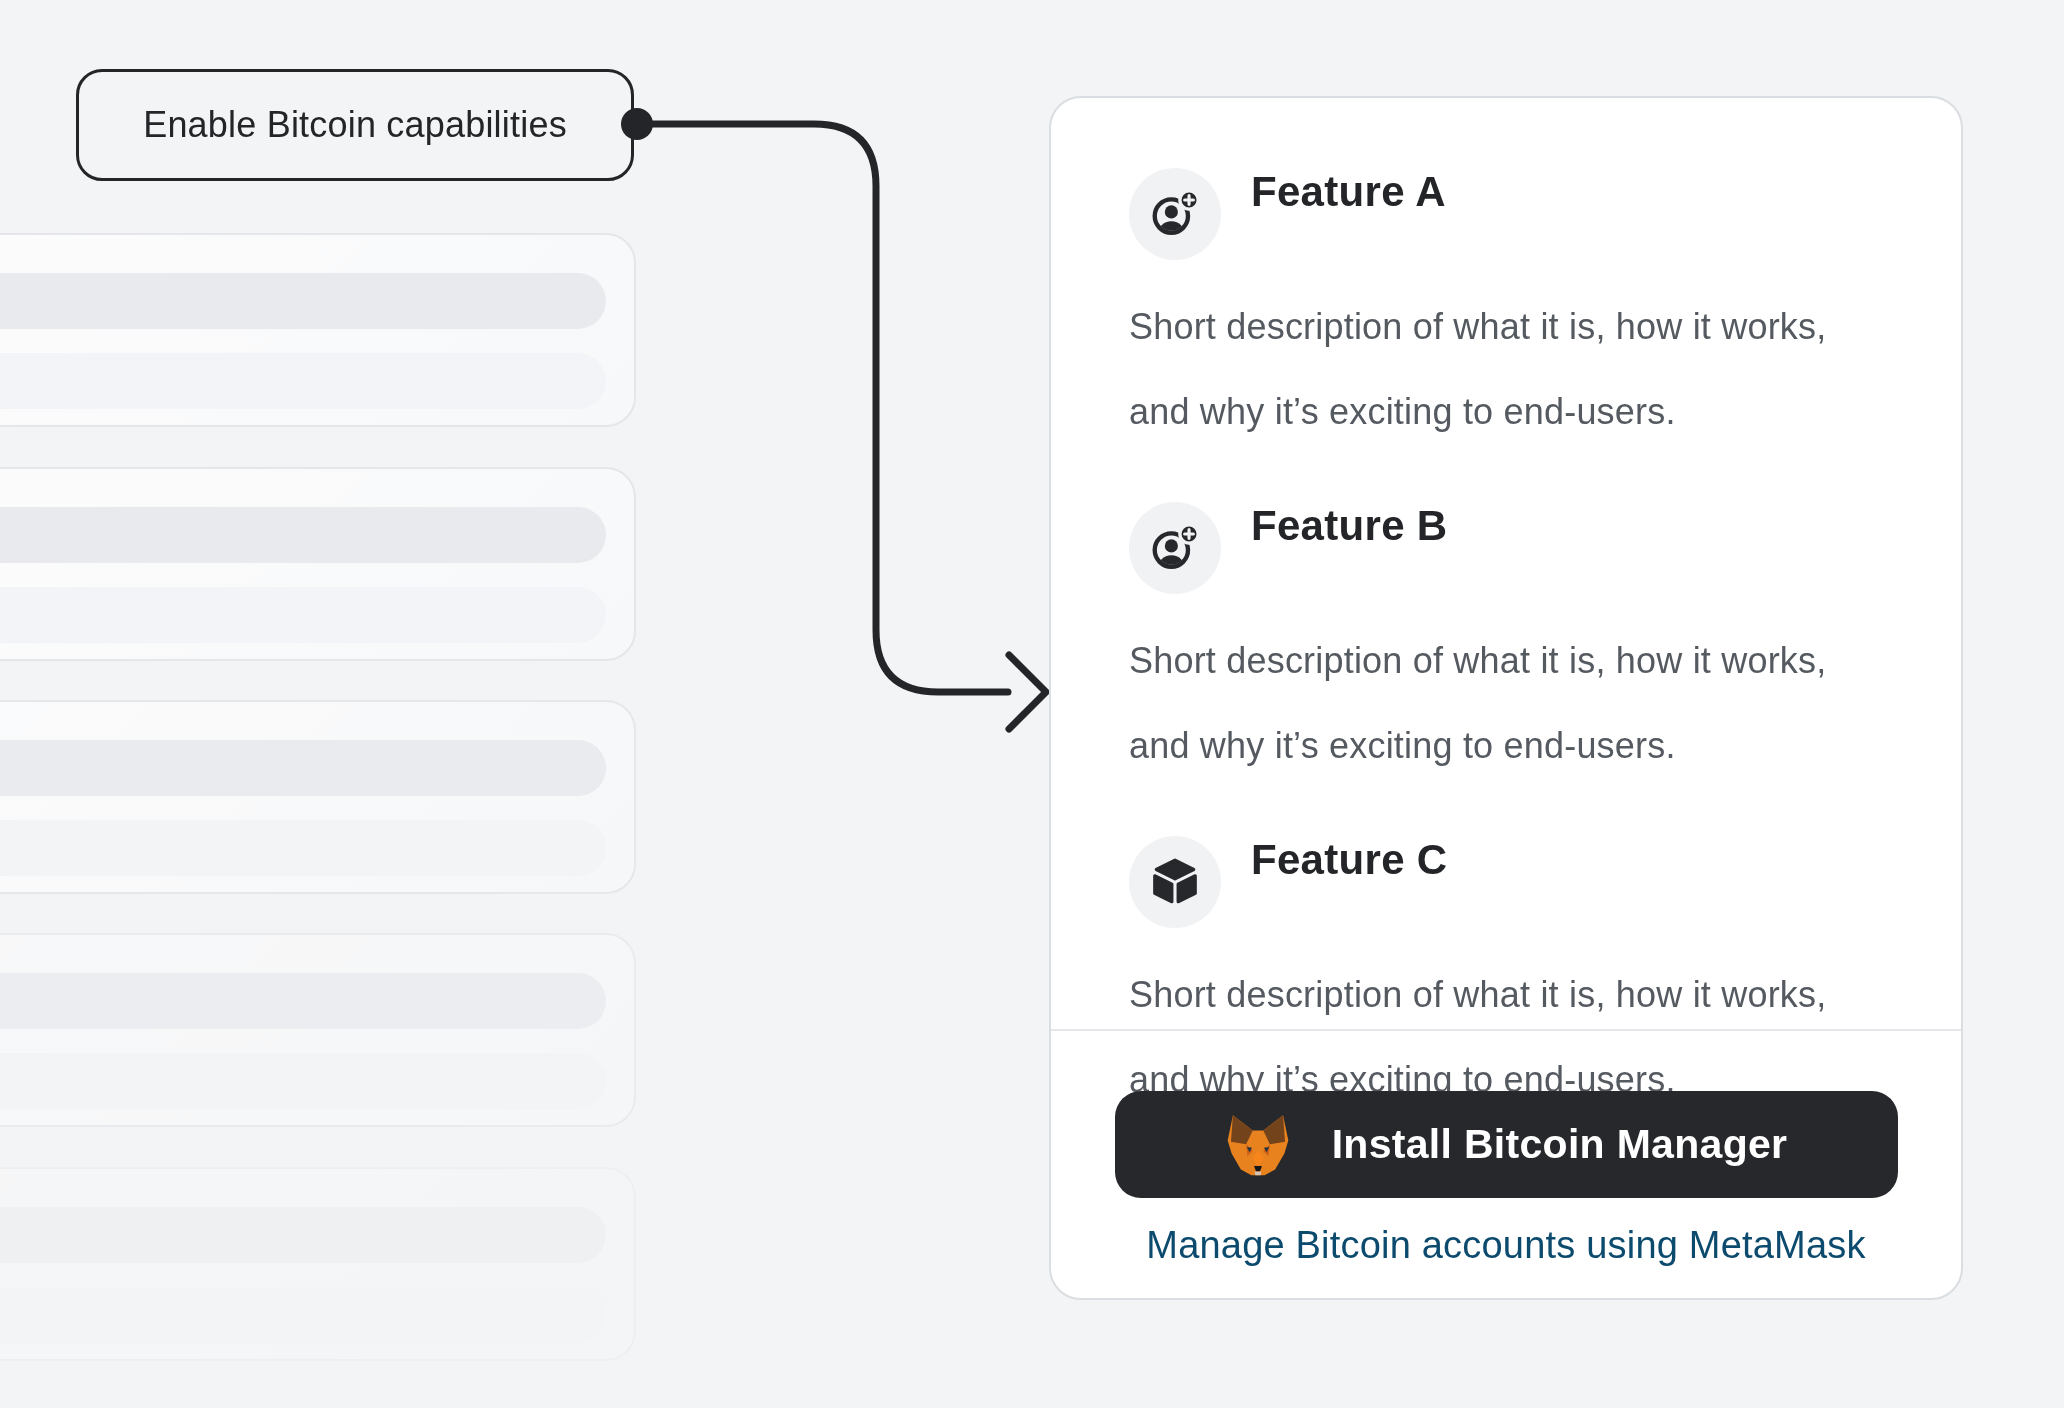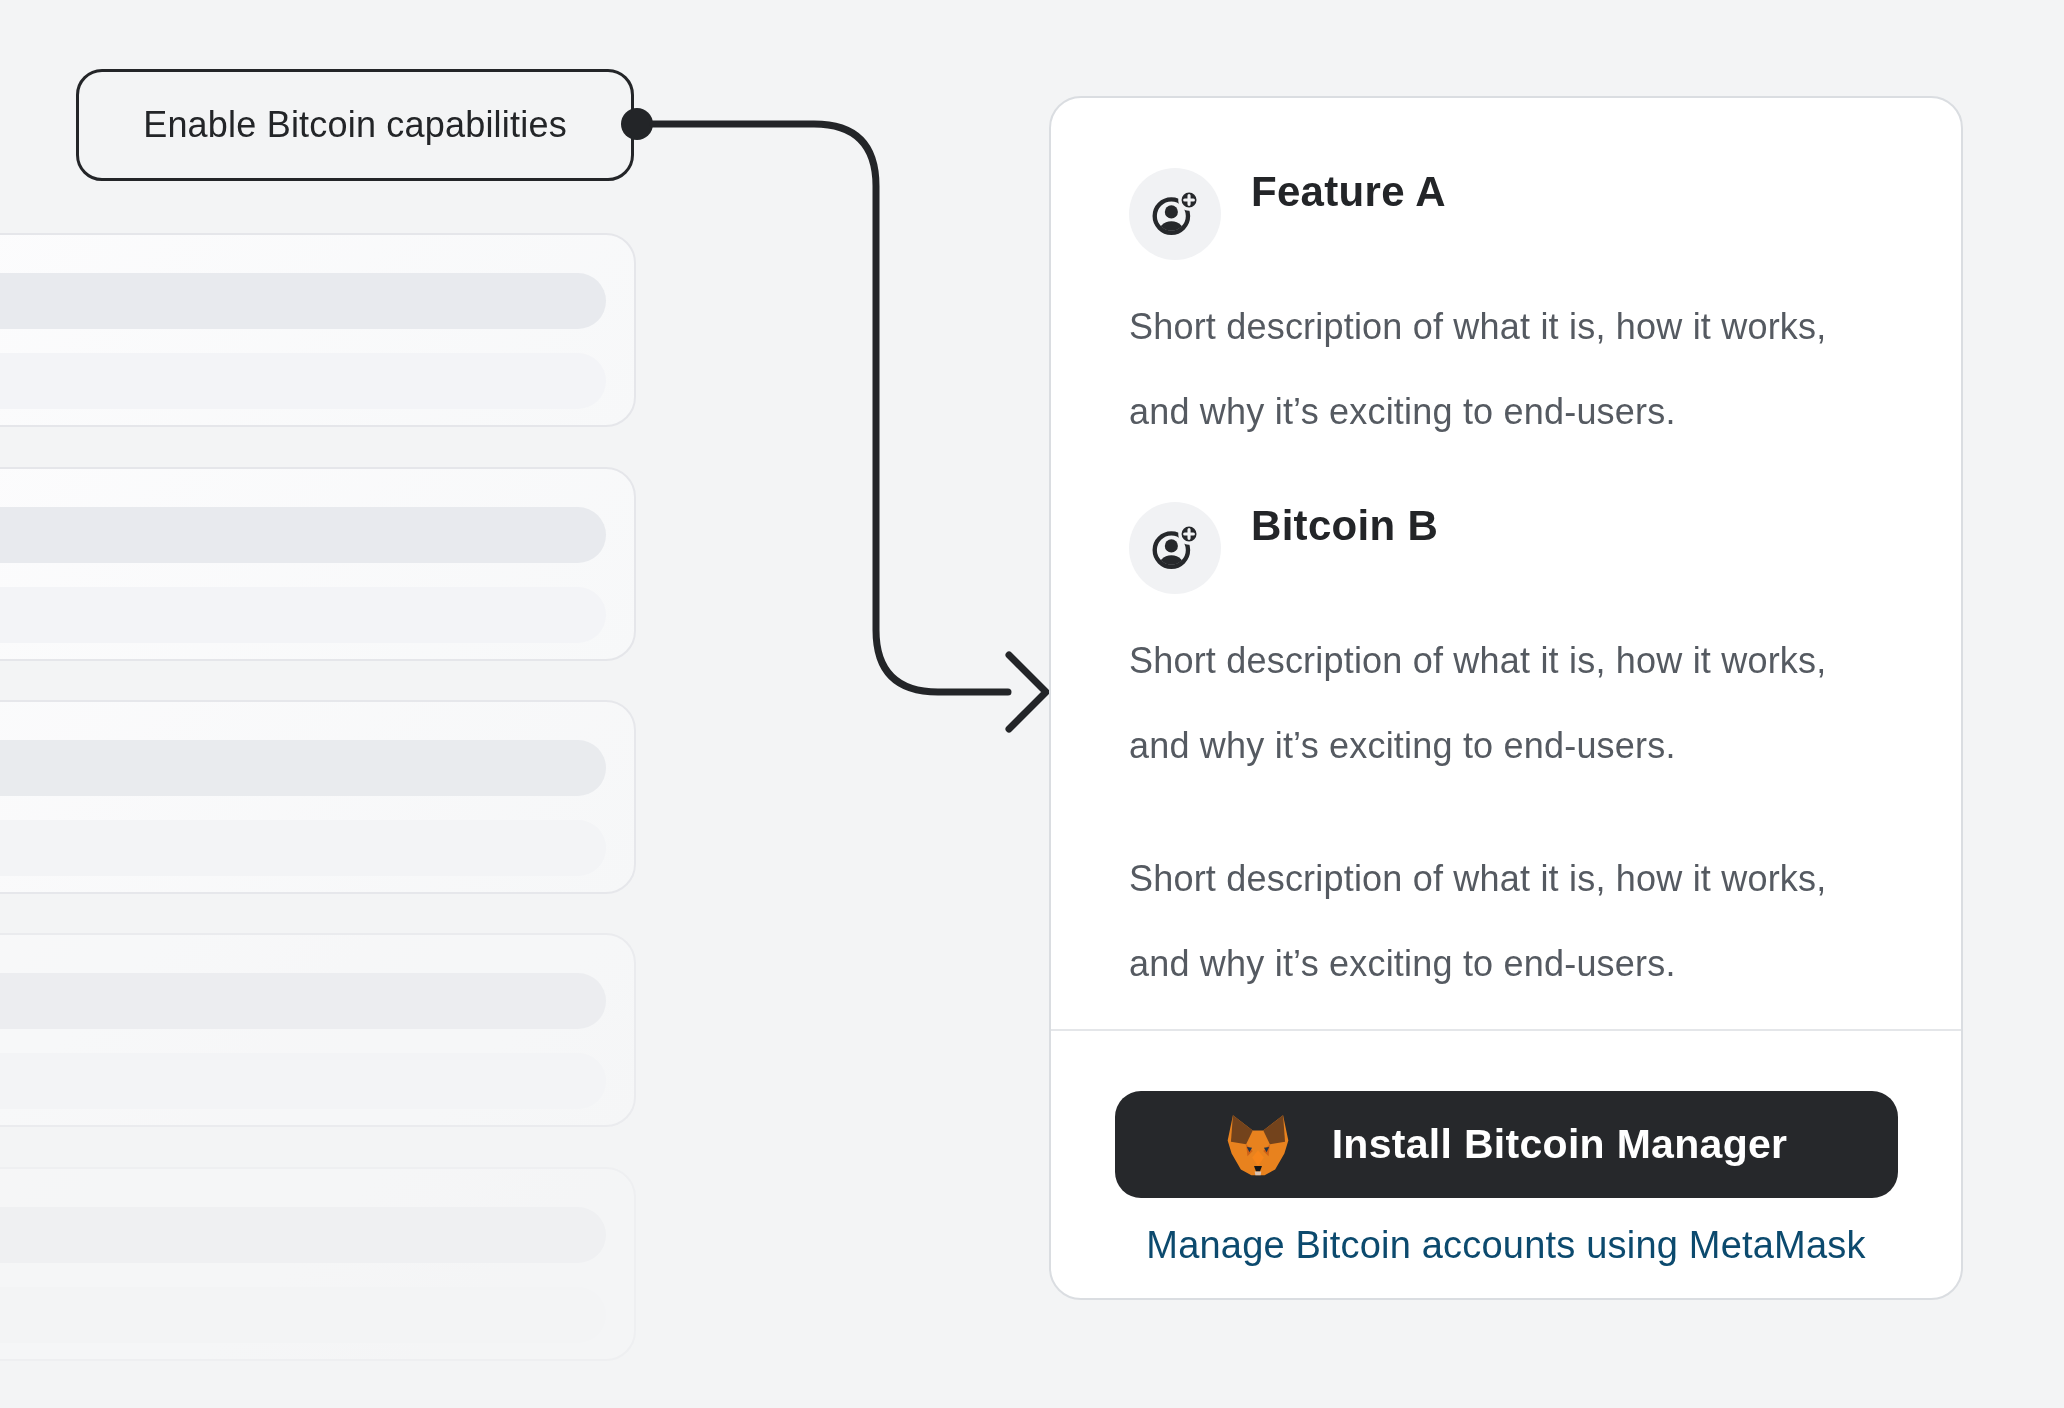--- a/index.html
+++ b/index.html
@@ -123,24 +123,36 @@
           <clipPath id="pclipB">
               <circle cx="21.5" cy="27" r="14"></circle>
             </clipPath>
           <circle cx="21.5" cy="27" r="16" fill="none" stroke="#26282b" stroke-width="4.2"></circle>
           <circle cx="21.5" cy="23" r="6.3" fill="#26282b"></circle>
           <circle cx="21.5" cy="45.5" r="13.5" fill="#26282b" clip-path="url(#pclipB)"></circle>
           <circle cx="38.5" cy="11.5" r="8.8" fill="#26282b" stroke="#f1f2f4" stroke-width="3.2"></circle>
           <path d="M38.5 7.3 V15.7 M34.3 11.5 H42.7" stroke="#f1f2f4" stroke-width="3" stroke-linecap="round"></path>
         </svg>
       </div>
-      <span class="feature-title">Bitcoin B</span>
+      <span class="feature-title">Feature B</span>
     </div>
     <div class="feature-desc">Short description of what it is, how it works, and why it’s exciting to end-users.</div>
 
+    <div class="feature-head">
+      <div class="icon-circle">
+        <svg width="52" height="52" viewBox="0 0 50 50">
+          <g fill="#26282b" stroke="#26282b" stroke-width="3" stroke-linejoin="round">
+            <polygon points="25,4 43,13 25,22 7,13"></polygon>
+            <polygon points="5.5,19 22,27 22,44 5.5,36"></polygon>
+            <polygon points="44.5,19 28,27 28,44 44.5,36"></polygon>
+          </g>
+        </svg>
+      </div>
+      <span class="feature-title">Feature C</span>
+    </div>
     <div class="feature-desc">Short description of what it is, how it works, and why it’s exciting to end-users.</div>
   </div>
 
   <div class="card-footer">
     <button class="install-btn">
       <svg width="66" height="62" viewBox="0 0 100 94">
         <polygon points="12,2 42,25 58,25 88,2 96,40 90,60 76,84 60,93 40,93 24,84 10,60 4,40" fill="#E8821E"></polygon>
         <polygon points="12,2 42,25 32,46 9,42" fill="#73431C"></polygon>
         <polygon points="88,2 58,25 68,46 91,42" fill="#73431C"></polygon>
         <polygon points="32,46 42,56 34,64" fill="#CD6116"></polygon>

